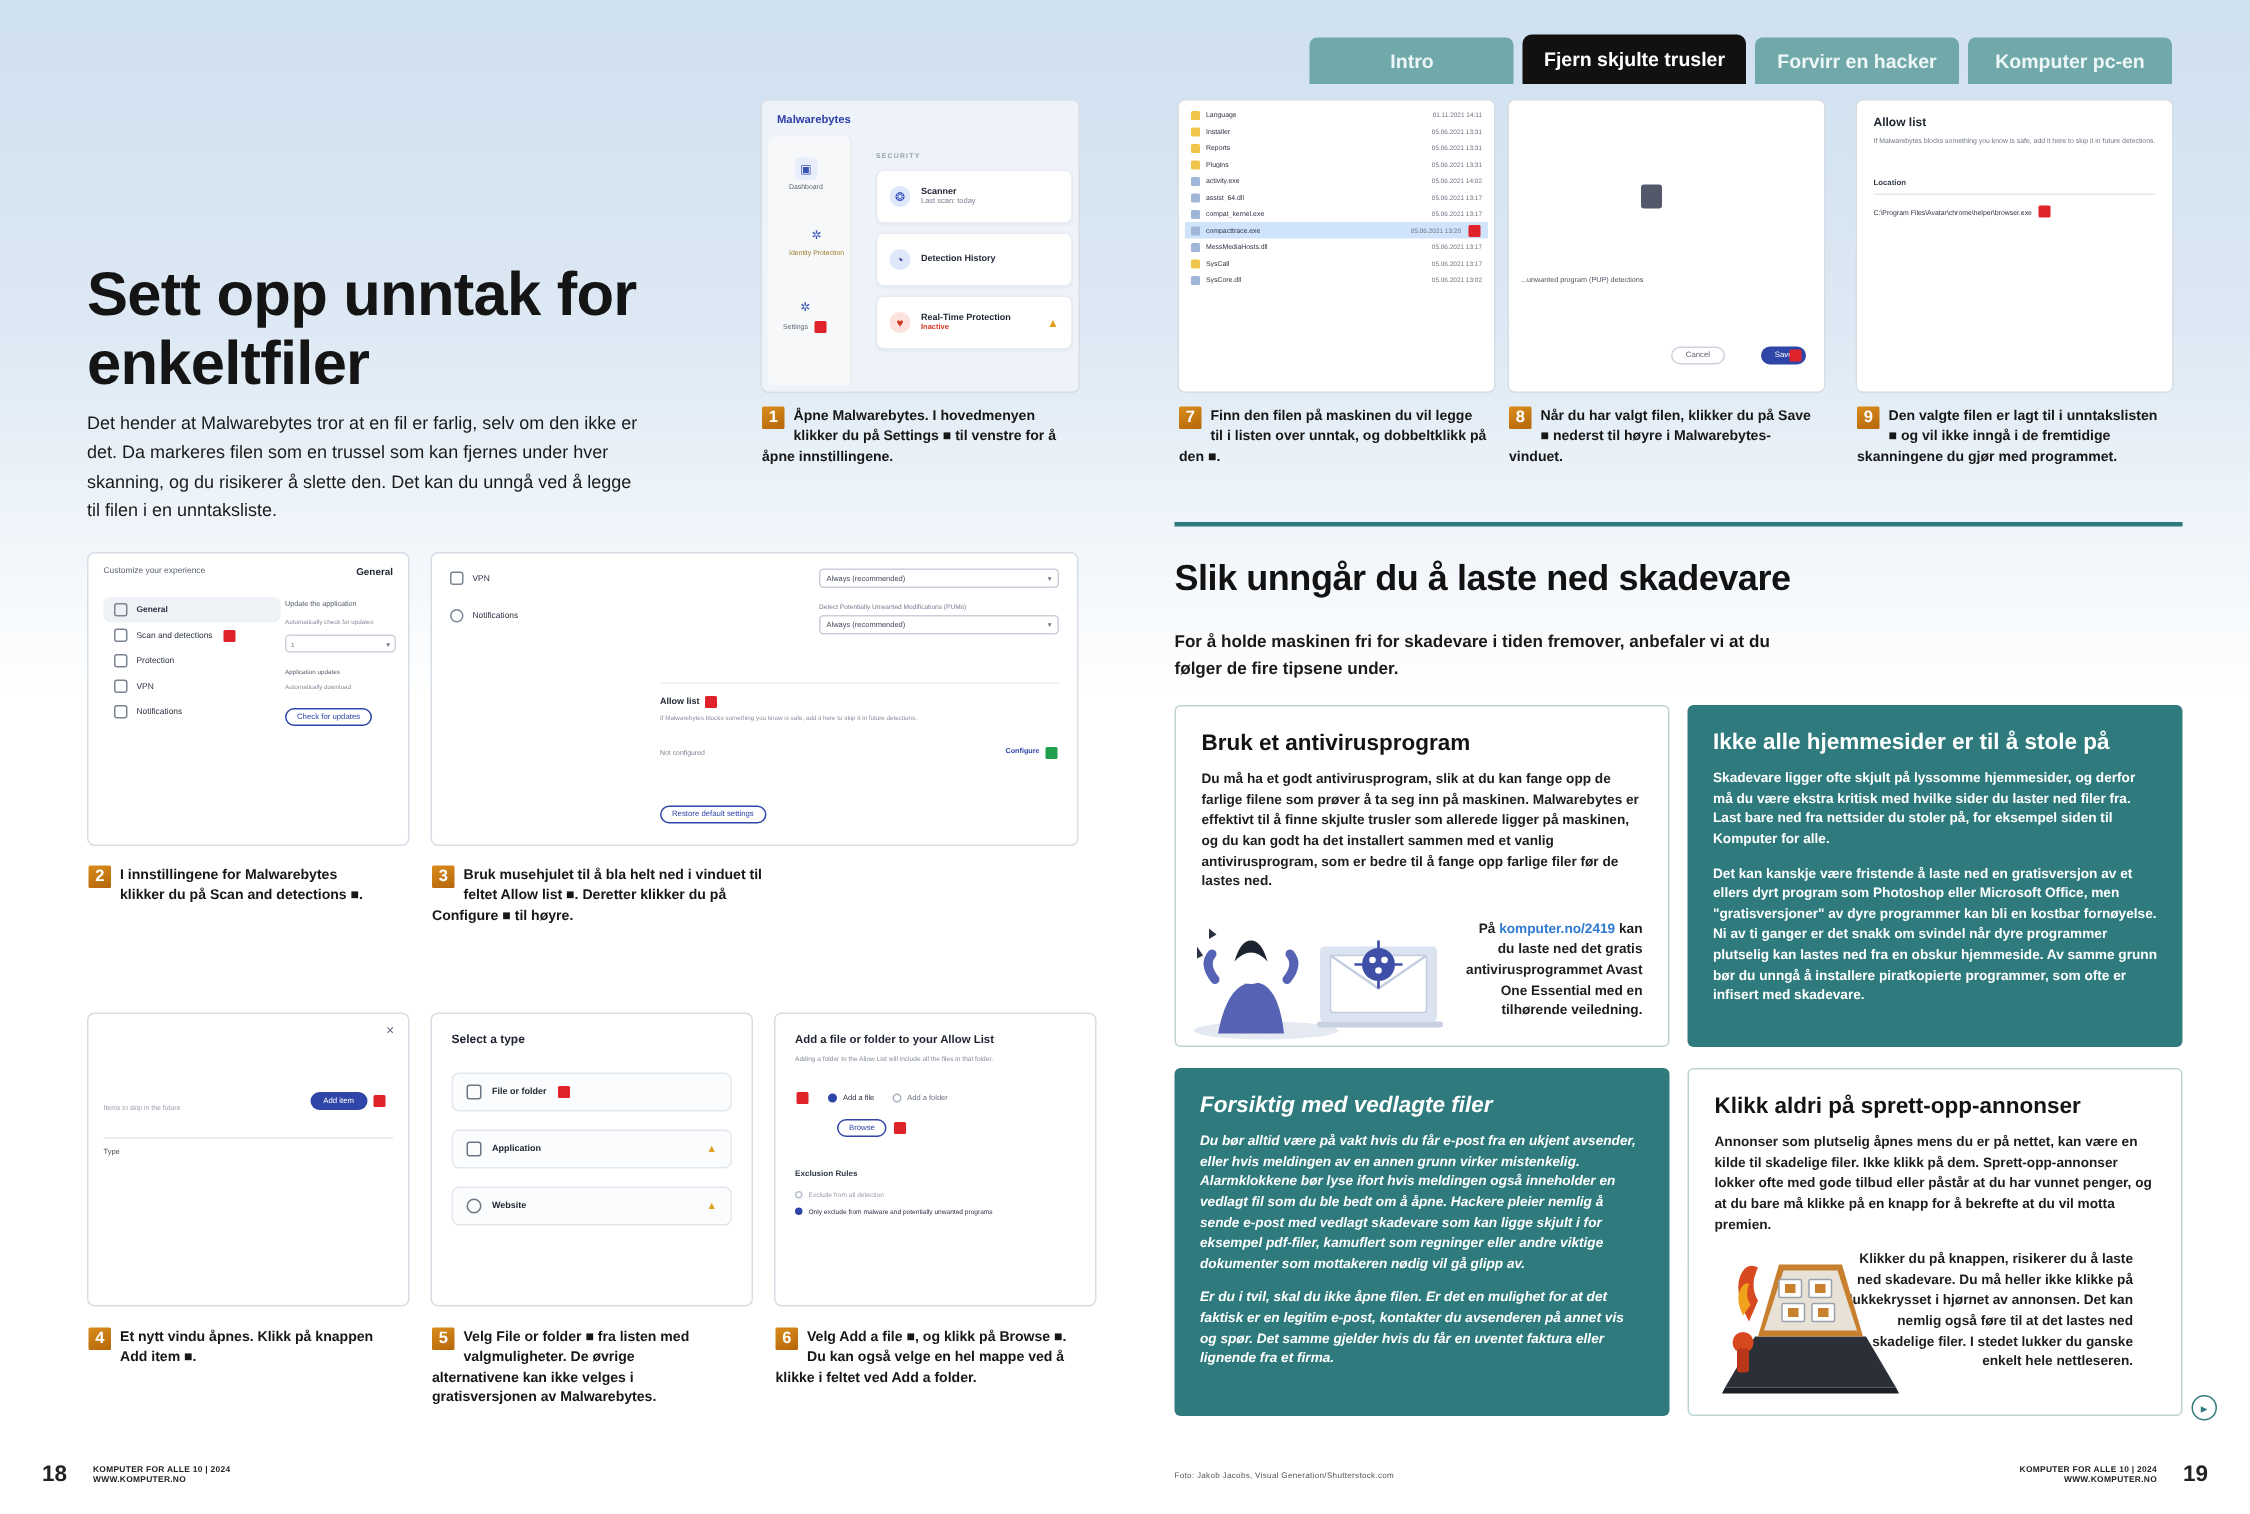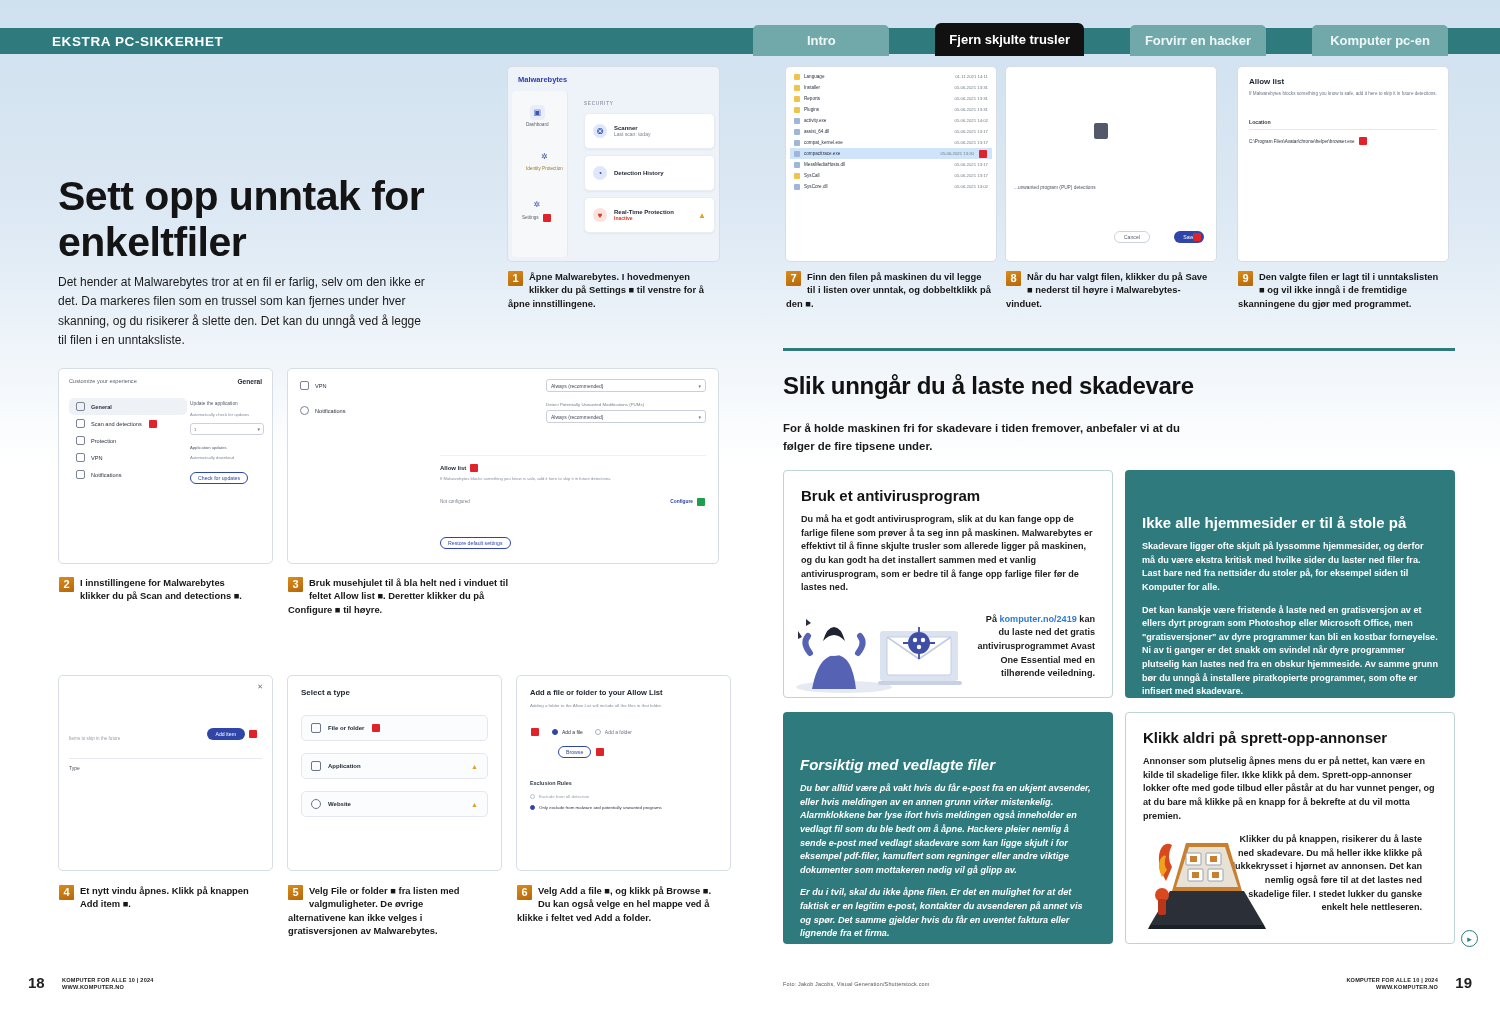--- a/index.html
+++ b/index.html
@@ -36,21 +36,20 @@
     position: absolute; right: 52px; top: 23px;
     display: flex; gap: 6px; align-items: flex-end;
   }
   .tab {
     height: 31px; min-width: 136px; padding: 0 14px;
     display: flex; align-items: center; justify-content: center;
     background: #71a9ab; color: #eef7f7;
     font-size: 13px; font-weight: bold;
     border-radius: 5px 5px 0 0;
     white-space: nowrap;
-    margin-left: 40px;
   }
   .tab.active {
     background: #111111; color: #ffffff; height: 33px;
     border-radius: 6px 6px 0 0;
   }
 
   
   #headline {
     position: absolute; left: 58px; top: 174px; width: 400px;
     font-size: 41px; line-height: 1.12; font-weight: bold;
@@ -178,21 +177,21 @@
     font-size:11.4px; line-height:1.55; font-weight:bold; color:#1a1a1a;
   }
 
   .tipbox { position:absolute; border-radius:4px; padding:16px 17px; }
   .tipbox.light { background:#ffffff; border:1px solid #bcd4d4; }
   .tipbox.dark  { background:#2e7a7d; }
   .tip-h {
     font-size:15px; font-weight:bold; margin-bottom:8px; line-height:1.2;
   }
   .tipbox.light .tip-h { color:#131313; }
-  .tipbox.dark  .tip-h { color:#ffffff;margin-top:28px; }
+  .tipbox.dark  .tip-h { color:#ffffff; }
   .tip-p { font-size:9.1px; line-height:1.5; font-weight:bold; }
   .tipbox.light .tip-p { color:#1d1d1d; }
   .tipbox.dark  .tip-p { color:#ffffff; }
   .tip-p + .tip-p { margin-top: 9px; }
   .lnk { color:#2e7ad0;text-align:center; }
 
   
   .illu { position:absolute; }
 
   
@@ -215,25 +214,20 @@
     border:1.4px solid #2e7a7d; color:#2e7a7d;
     display:flex; align-items:center; justify-content:center;
     font-size:9px;
   }
 </style>
 </head>
 <body>
 
 <div id="spread">
 
-  <div id="headerbar">
-    <div class="hdr-inner">
-      <span id="kicker">EKSTRA PC-SIKKERHET</span>
-    </div>
-  </div>
 
   <div id="tabs">
     <div class="tab">Intro</div>
     <div class="tab active">Fjern skjulte trusler</div>
     <div class="tab">Forvirr en hacker</div>
     <div class="tab">Komputer pc-en</div>
   </div>
 
   <div id="headline">Sett opp unntak for enkeltfiler</div>
   <div id="intro">Det hender at Malwarebytes tror at en fil er farlig, selv om den ikke er det. Da markeres filen som en trussel som kan fjernes under hver skanning, og du risikerer å slette den. Det kan du unngå ved å legge til filen i en unntaksliste.</div>

